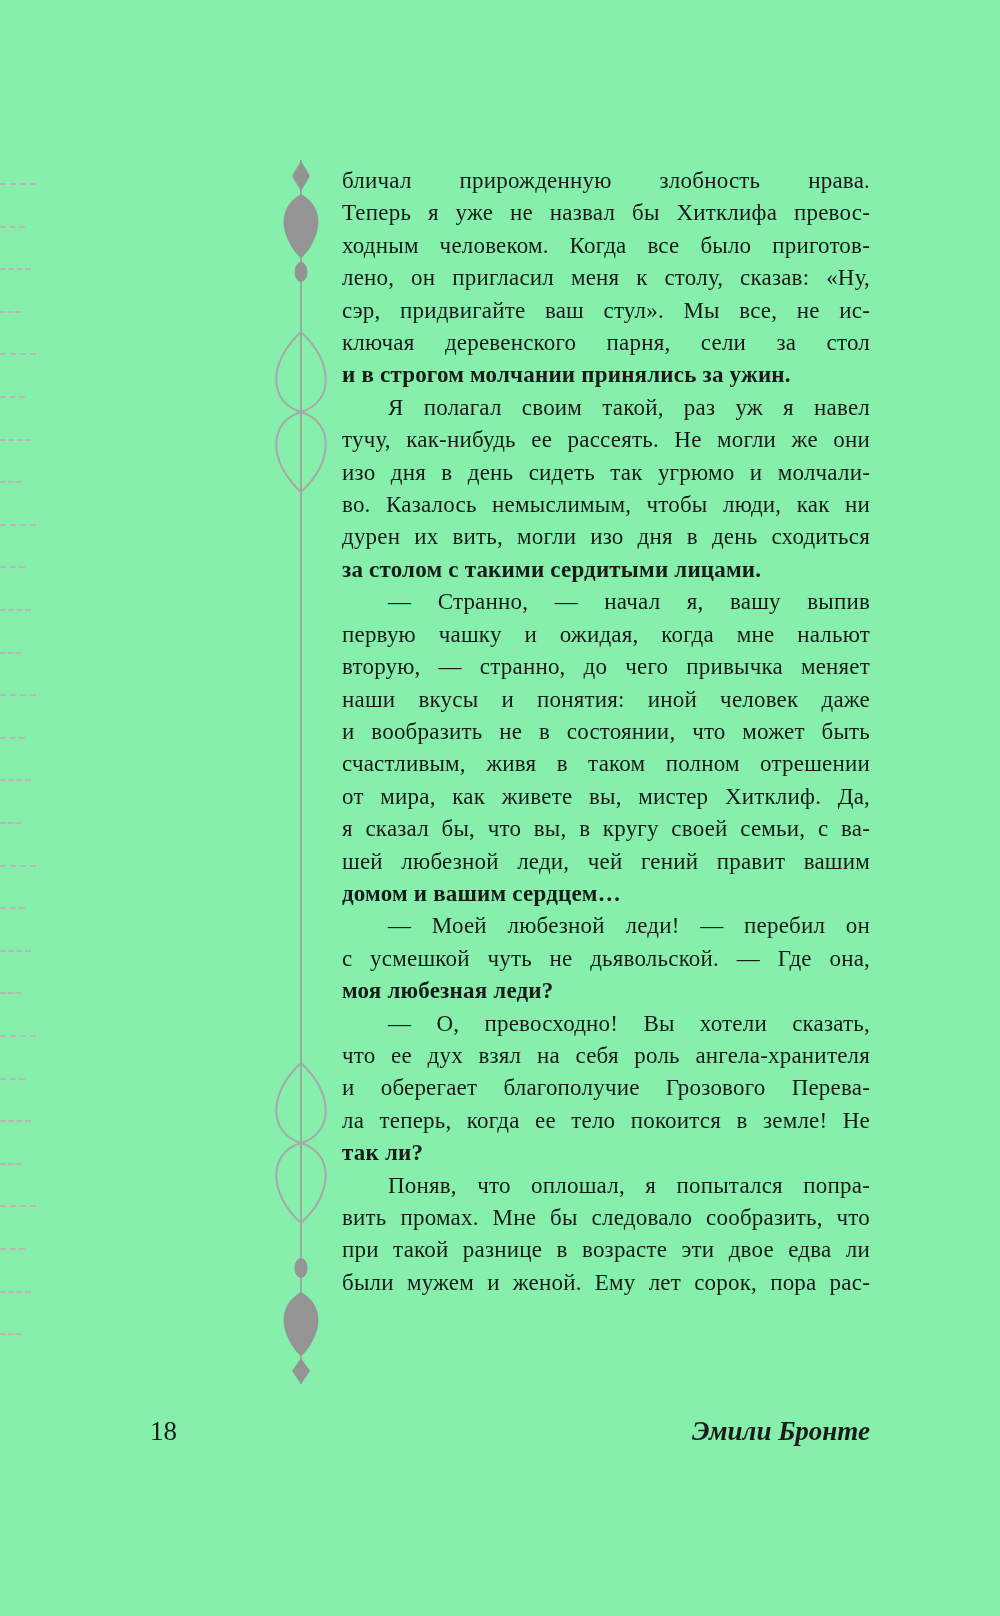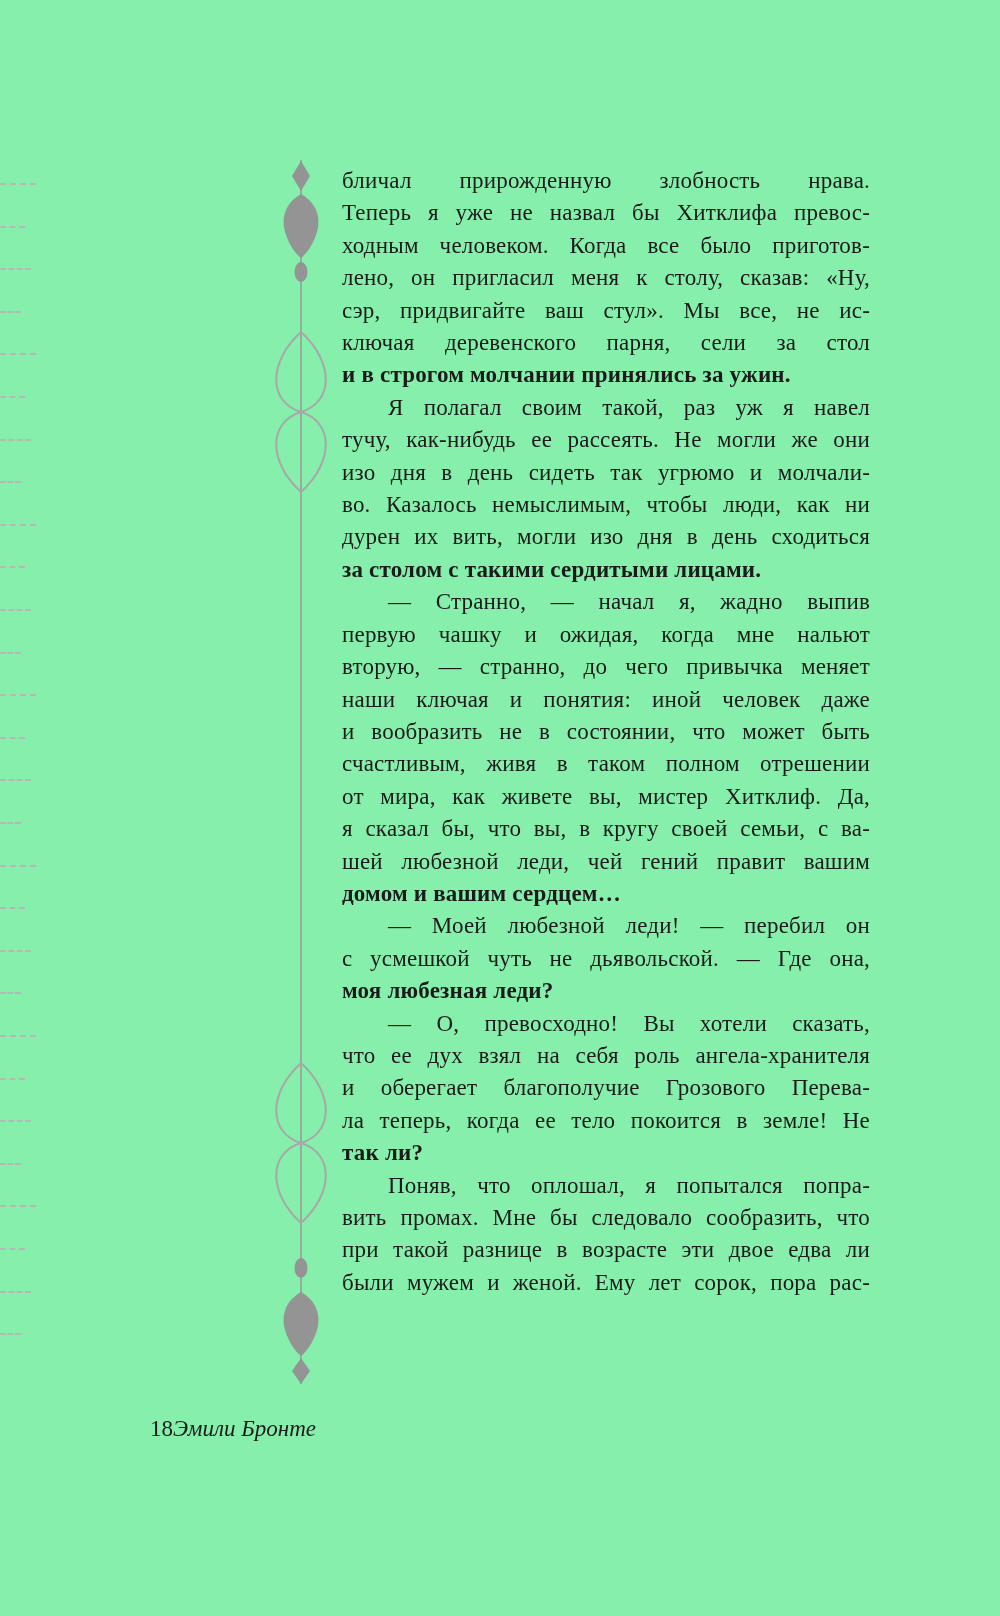--- a/index.html
+++ b/index.html
@@ -47,25 +47,26 @@
   .line.lastline { text-align-last: left; font-weight: bold; }
   .line.indent { text-indent: 46px; }
 
   
   .footer {
     position: absolute;
     top: 1416px;
     left: 150px;
     width: 720px;
     display: flex;
+    justify-content: space-between;
     align-items: baseline;
-    font-size: 23px;
+    font-size: 27px;
     color: var(--ink, #1b1b1b);
   }
-  .footer .author { font-style: italic; }
+  .footer .author { font-style: italic; font-weight: bold; }
 </style>
 </head>
 <body>
 
 <div class="page">
 
   <div class="edge-marks">
       <div class="edge-dash" style="top: 183px; width: 36px;"></div>
       <div class="edge-dash" style="top: 225.6px; width: 25px;"></div>
       <div class="edge-dash" style="top: 268.2px; width: 31px;"></div>
@@ -135,24 +136,24 @@
       </div>
       <div class="paragraph">
         <div class="line indent">Я полагал своим такой, раз уж я навел</div>
         <div class="line">тучу, как-нибудь ее рассеять. Не могли же они</div>
         <div class="line">изо дня в день сидеть так угрюмо и молчали-</div>
         <div class="line">во. Казалось немыслимым, чтобы люди, как ни</div>
         <div class="line">дурен их вить, могли изо дня в день сходиться</div>
         <div class="line lastline">за столом с такими сердитыми лицами.</div>
       </div>
       <div class="paragraph">
-        <div class="line indent">— Странно, — начал я, жадно выпив</div>
+        <div class="line indent">— Странно, — начал я, вашу выпив</div>
         <div class="line">первую чашку и ожидая, когда мне нальют</div>
         <div class="line">вторую, — странно, до чего привычка меняет</div>
-        <div class="line">наши ключая и понятия: иной человек даже</div>
+        <div class="line">наши вкусы и понятия: иной человек даже</div>
         <div class="line">и вообразить не в состоянии, что может быть</div>
         <div class="line">счастливым, живя в таком полном отрешении</div>
         <div class="line">от мира, как живете вы, мистер Хитклиф. Да,</div>
         <div class="line">я сказал бы, что вы, в кругу своей семьи, с ва-</div>
         <div class="line">шей любезной леди, чей гений правит вашим</div>
         <div class="line lastline">домом и вашим сердцем…</div>
       </div>
       <div class="paragraph">
         <div class="line indent">— Моей любезной леди! — перебил он</div>
         <div class="line">с усмешкой чуть не дьявольской. — Где она,</div>

